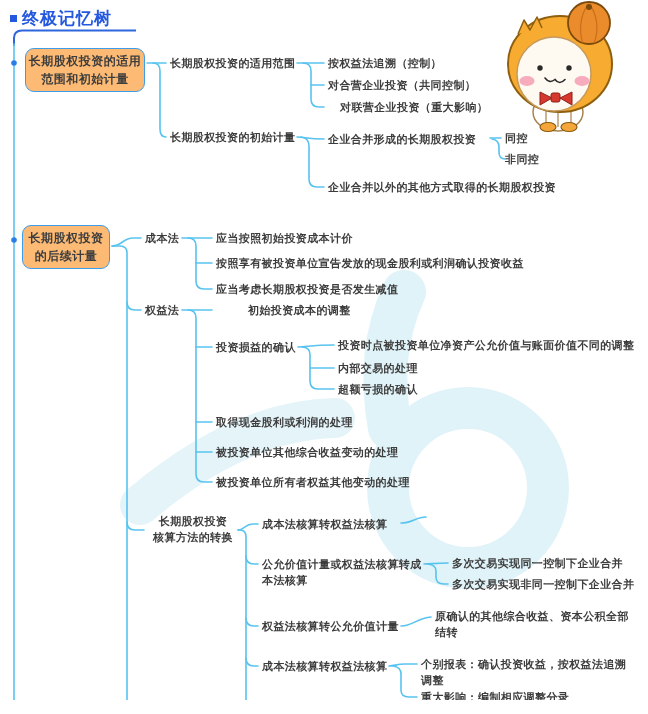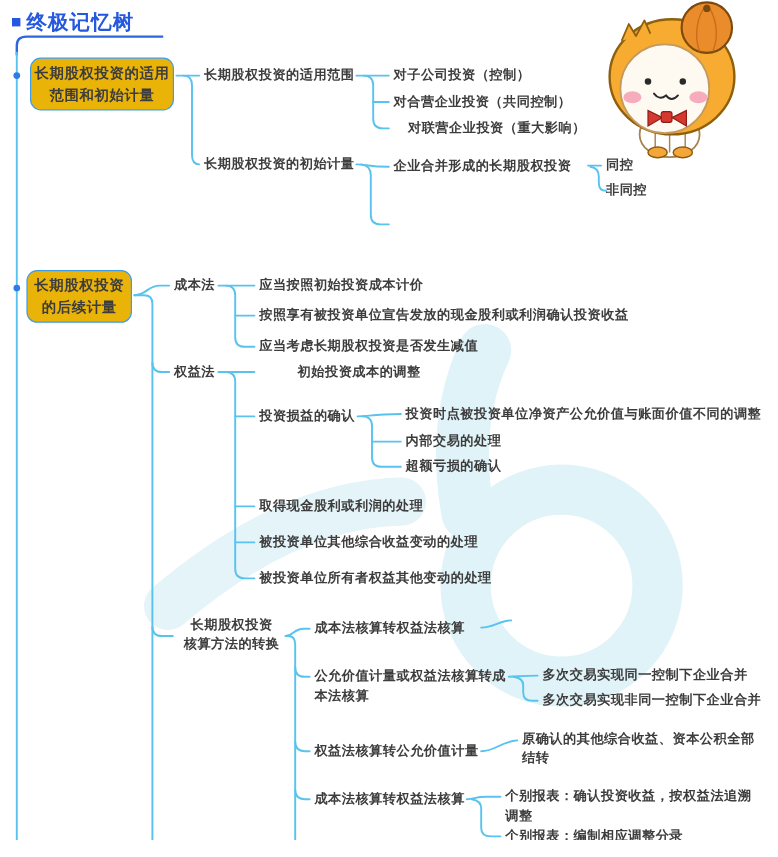--- a/index.html
+++ b/index.html
@@ -13,21 +13,21 @@
     font-size:17px;font-weight:bold;letter-spacing:1px;color:#2458de;
   }
   .title-bullet{
     position:absolute;left:10px;top:15px;width:7px;height:7px;background:#2458de;z-index:2;
   }
   .node{
     position:absolute;z-index:1;font-size:11px;font-weight:600;color:#3d3d3d;
     letter-spacing:.4px;line-height:16px;white-space:pre-line;width:max-content;
   }
   .box{
-    position:absolute;z-index:1;border:1.8px solid #3f9ce9;border-radius:9px;background:#eab308;
+    position:absolute;z-index:1;border:1.8px solid #3f9ce9;border-radius:9px;background:#fdba74;
     text-align:center;font-size:12px;font-weight:600;color:#3d3d3d;line-height:18px;
     padding:3px 0;white-space:pre-line;letter-spacing:.5px;
   }
   .mascot{position:absolute;left:490px;top:0;z-index:1;}
 </style>
 </head>
 <body>
 
 <div class="canvas">
 
@@ -124,27 +124,28 @@
     <path d="M70,98 l12,-6 v13 z" fill="#d6372e" stroke="#8e1f17" stroke-width="1"></path>
     <rect x="61" y="93" width="9" height="9" rx="2" fill="#d6372e" stroke="#8e1f17" stroke-width="1"></rect>
   </svg>
 
   <div class="box" style="left:25px;top:48px;width:118px;">长期股权投资的适用
 范围和初始计量</div>
   <div class="box" style="left:22px;top:225px;width:86px;">长期股权投资
 的后续计量</div>
 
   <div class="node" style="left:170px;top:55px;">长期股权投资的适用范围</div>
-  <div class="node" style="left:328px;top:55px;">对子公司投资（控制）</div>
+  <div class="node" style="left:328px;top:55px;">按权益法追溯（控制）</div>
   <div class="node" style="left:328px;top:77px;">对合营企业投资（共同控制）</div>
   <div class="node" style="left:320px;top:99px;margin-left:20px;">对联营企业投资（重大影响）</div>
   <div class="node" style="left:170px;top:129px;">长期股权投资的初始计量</div>
   <div class="node" style="left:328px;top:131px;">企业合并形成的长期股权投资</div>
   <div class="node" style="left:505px;top:130px;">同控</div>
   <div class="node" style="left:505px;top:151px;">非同控</div>
+  <div class="node" style="left:328px;top:179px;">企业合并以外的其他方式取得的长期股权投资</div>
 
   <div class="node" style="left:145px;top:230px;">成本法</div>
   <div class="node" style="left:216px;top:230px;">应当按照初始投资成本计价</div>
   <div class="node" style="left:216px;top:255px;">按照享有被投资单位宣告发放的现金股利或利润确认投资收益</div>
   <div class="node" style="left:216px;top:281px;">应当考虑长期股权投资是否发生减值</div>
 
   <div class="node" style="left:145px;top:302px;">权益法</div>
   <div class="node" style="left:216px;top:302px;margin-left:32px;">初始投资成本的调整</div>
   <div class="node" style="left:216px;top:339px;">投资损益的确认</div>
   <div class="node" style="left:338px;top:337px;">投资时点被投资单位净资产公允价值与账面价值不同的调整</div>
@@ -160,15 +161,15 @@
   <div class="node" style="left:262px;top:556px;">公允价值计量或权益法核算转成
 本法核算</div>
   <div class="node" style="left:452px;top:555px;">多次交易实现同一控制下企业合并</div>
   <div class="node" style="left:452px;top:576px;">多次交易实现非同一控制下企业合并</div>
   <div class="node" style="left:262px;top:618px;">权益法核算转公允价值计量</div>
   <div class="node" style="left:435px;top:608px;">原确认的其他综合收益、资本公积全部
 结转</div>
   <div class="node" style="left:262px;top:658px;">成本法核算转权益法核算</div>
   <div class="node" style="left:421px;top:656px;">个别报表：确认投资收益，按权益法追溯
 调整</div>
-  <div class="node" style="left:421px;top:689px;">个别报表：编制相应调整分录</div>
+  <div class="node" style="left:421px;top:689px;">重大影响：编制相应调整分录</div>
 
 </div>
 
 </body></html>

